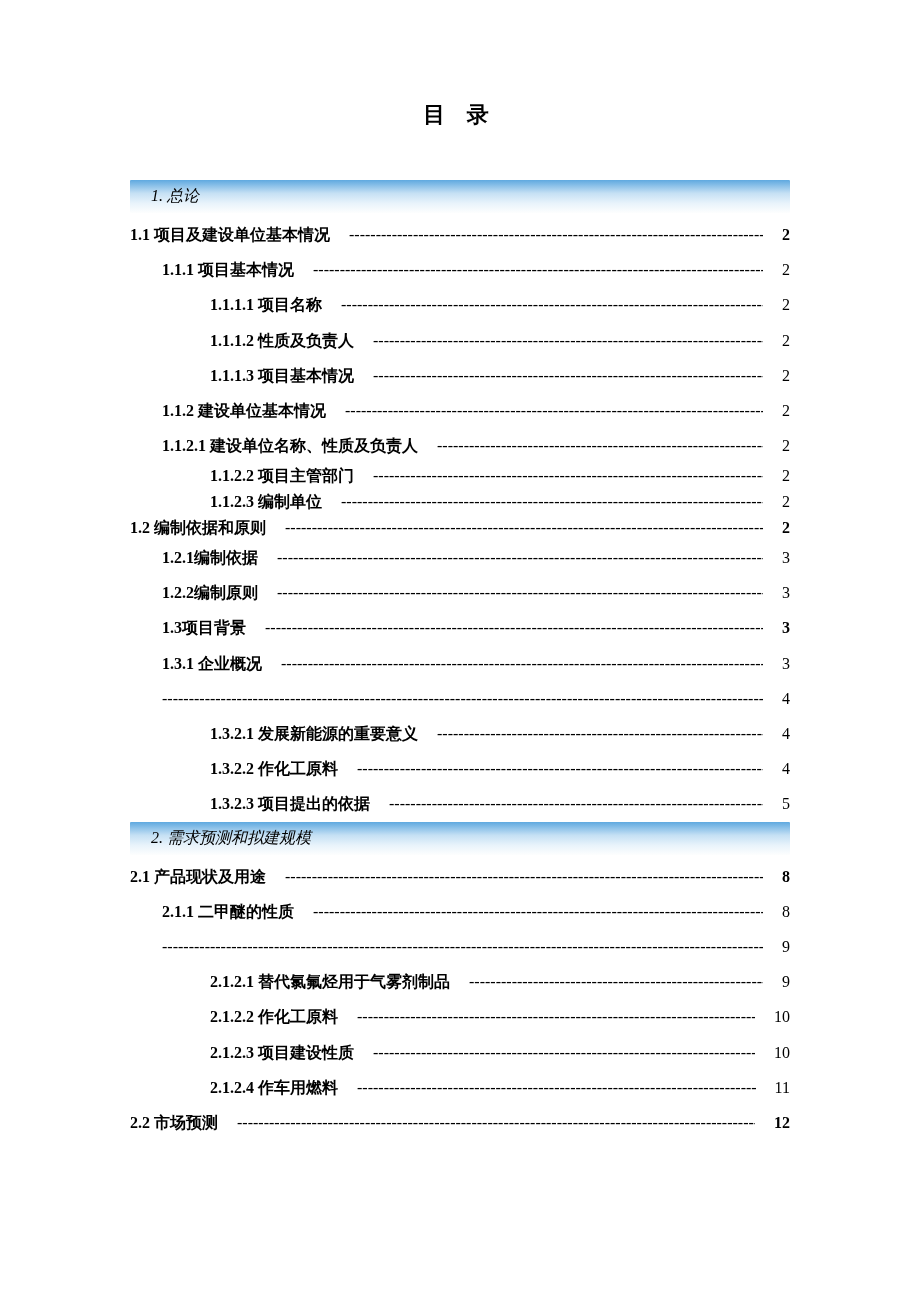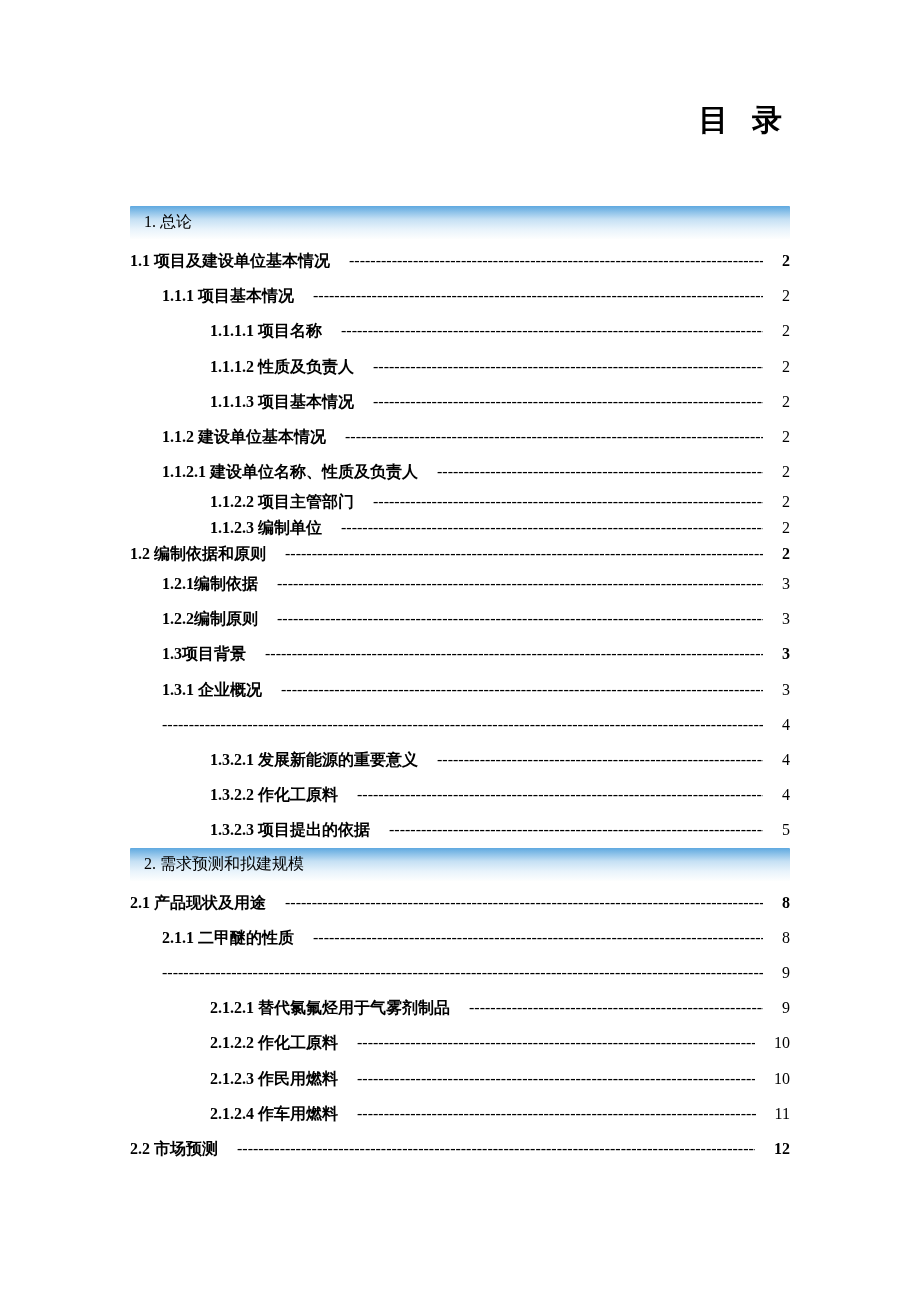--- a/index.html
+++ b/index.html
@@ -9,33 +9,34 @@
     }
     body {
       background: #ffffff;
       font-family: "SimSun", "宋体", serif;
       width: 920px;
       margin: 0 auto;
       padding: 100px 130px 60px 130px;
       color: #000;
     }
     .title {
-      text-align: right;
-      font-size: 30px;
+      text-align: center;
+      font-size: 22px;
       font-weight: bold;
       letter-spacing: 8px;
-      margin-bottom: 65px;
+      margin-bottom: 50px;
     }
     .section-header {
       background: linear-gradient(to bottom, #5fa9e0 0%, #c5e0f4 40%, #e8f3fb 70%, #fdfefe 100%);
-      padding: 6px 14px;
+      padding: 6px 21px;
       font-size: 16px;
       font-weight: normal;
       margin-bottom: 4px;
       border-radius: 1px;
+      font-style: italic;
     }
     .toc-row {
       display: flex;
       align-items: baseline;
       font-size: 16px;
       line-height: 2.2;
       white-space: nowrap;
       gap: 19px;
     }
     .toc-label {
@@ -180,21 +181,21 @@
       <span class="toc-label">2.1.2.1 替代氯氟烃用于气雾剂制品</span>
       <span class="toc-dashes"></span>
       <span class="toc-page">9</span>
     </div>
     <div class="toc-row indent-2">
       <span class="toc-label">2.1.2.2 作化工原料</span>
       <span class="toc-dashes"></span>
       <span class="toc-page">10</span>
     </div>
     <div class="toc-row indent-2">
-      <span class="toc-label">2.1.2.3 作民用燃料</span>
+      <span class="toc-label">2.1.2.3 项目建设性质</span>
       <span class="toc-dashes"></span>
       <span class="toc-page">10</span>
     </div>
     <div class="toc-row indent-2">
       <span class="toc-label">2.1.2.4 作车用燃料</span>
       <span class="toc-dashes"></span>
       <span class="toc-page">11</span>
     </div>
     <div class="toc-row indent-0 toc-bold">
       <span class="toc-label">2.2 市场预测</span>

